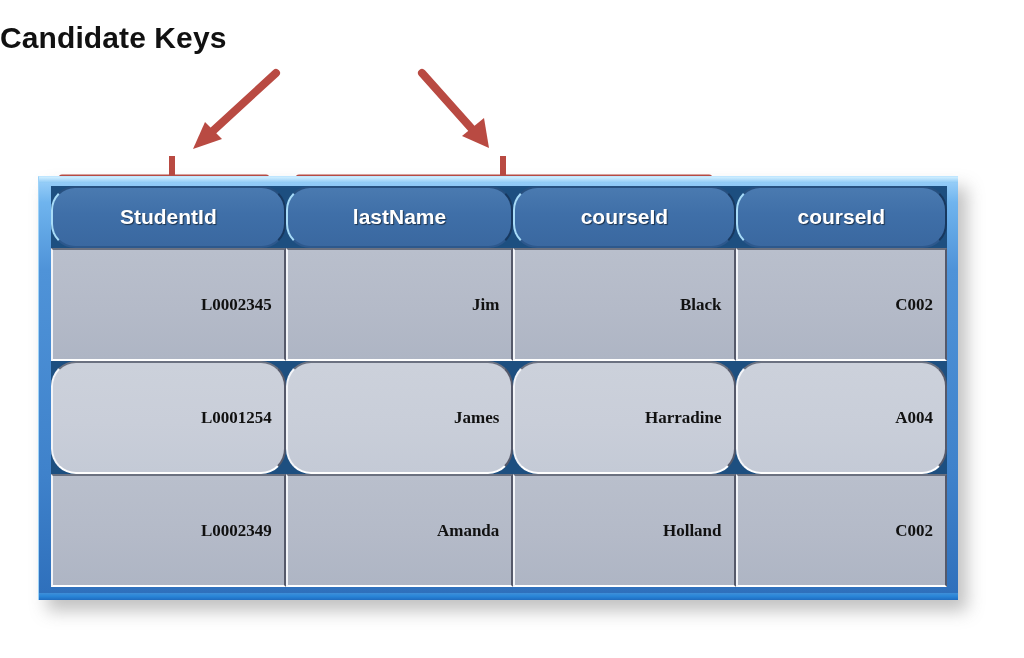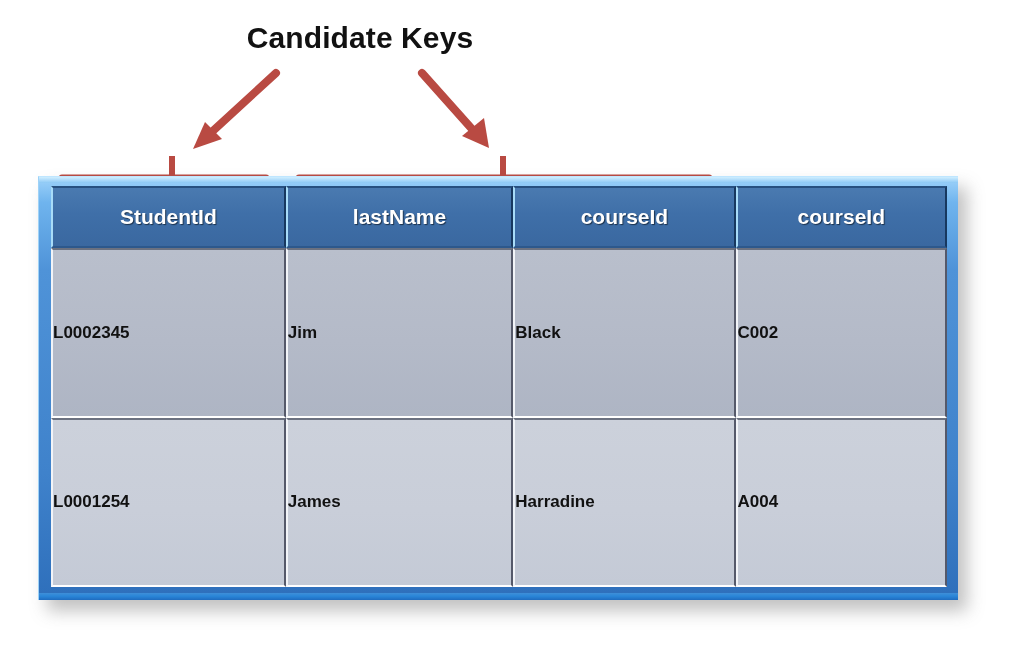--- a/index.html
+++ b/index.html
@@ -14,21 +14,20 @@
     overflow: hidden;
     font-family: "Liberation Sans", sans-serif;
   }
 
   
   #annotation-title {
     position: absolute;
     left: 0;
     top: 21px;
     width: 720px;
-    text-align: center;
     font-size: 30px;
     font-weight: 600;
     color: #111111;
     letter-spacing: 0.1px;
     white-space: nowrap;
   }
 
   
   #annotation-layer {
     position: absolute;
@@ -91,45 +90,48 @@
     height: 62px;
     text-align: center;
     padding: 0;
     border-top: 2px solid #27507f;
     border-left: 2px solid #a8dcf8;
     border-right: 2px solid #17385f;
     border-bottom: 2px solid #2d5party;
     border-bottom: 2px solid #2d588c;
     text-shadow: 1px 1px 1px rgba(0,0,0,0.55);
     box-sizing: border-box;
+    border-radius: 24px;
   }
   #data-table thead th .th-label {
     display: block;
     line-height: 58px;
   }
 
   
   #data-table tbody td {
     height: 56px;
-    text-align: left;
+    text-align: right;
     font-size: 17px;
     font-weight: bold;
     color: #111111;
-    padding: 0;
+    padding: 12px;
     box-sizing: border-box;
     border-top: 2px solid #6b7180;
     border-left: 2px solid #f2f4f8;
     border-right: 2px solid #55596a;
     border-bottom: 2px solid #ffffff;
+    font-family: Liberation Serif, serif;
   }
   #data-table tbody tr.row-dark td {
     background: linear-gradient(180deg,#b9bfcc 0%, #b4bac8 55%, #aeb5c4 100%);
   }
   #data-table tbody tr.row-light td {
     background: linear-gradient(180deg,#ccd1db 0%, #c9ced9 55%, #c4cad6 100%);
+    border-radius: 25px;
   }
 
   .cell-txt { display: block; line-height: 52px; }
 </style>
 </head>
 <body>
 
 <div id="annotation-title">Candidate Keys</div>
 
 <svg id="annotation-layer" viewBox="0 0 1024 658" width="1024" height="658">
@@ -200,16 +202,30 @@
             <td>
               <span class="cell-txt">James</span>
             </td>
             <td>
               <span class="cell-txt">Harradine</span>
             </td>
             <td>
               <span class="cell-txt">A004</span>
             </td>
           </tr>
+          <tr class="row-dark">
+            <td>
+              <span class="cell-txt">L0002349</span>
+            </td>
+            <td>
+              <span class="cell-txt">Amanda</span>
+            </td>
+            <td>
+              <span class="cell-txt">Holland</span>
+            </td>
+            <td>
+              <span class="cell-txt">C002</span>
+            </td>
+          </tr>
         </tbody>
     </table>
   </div>
 </div>
 
 </body></html>

